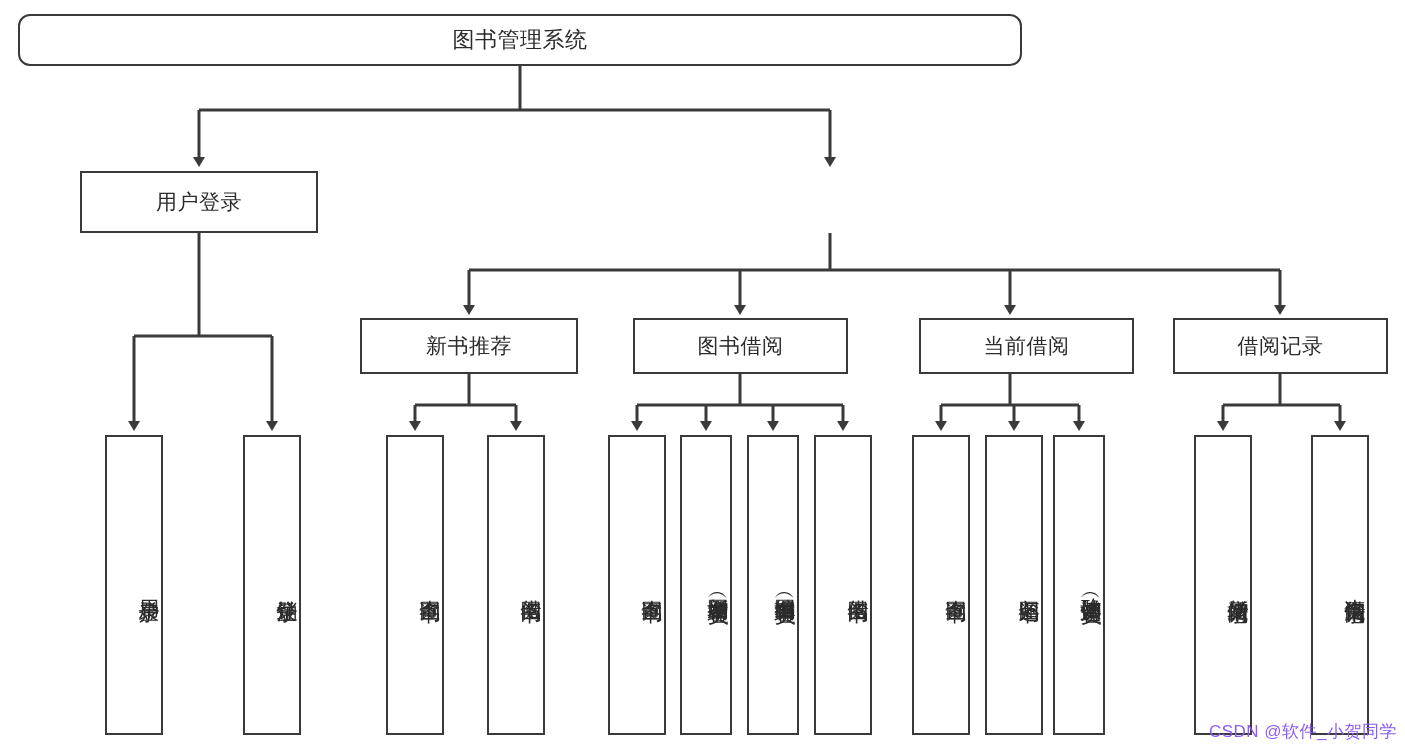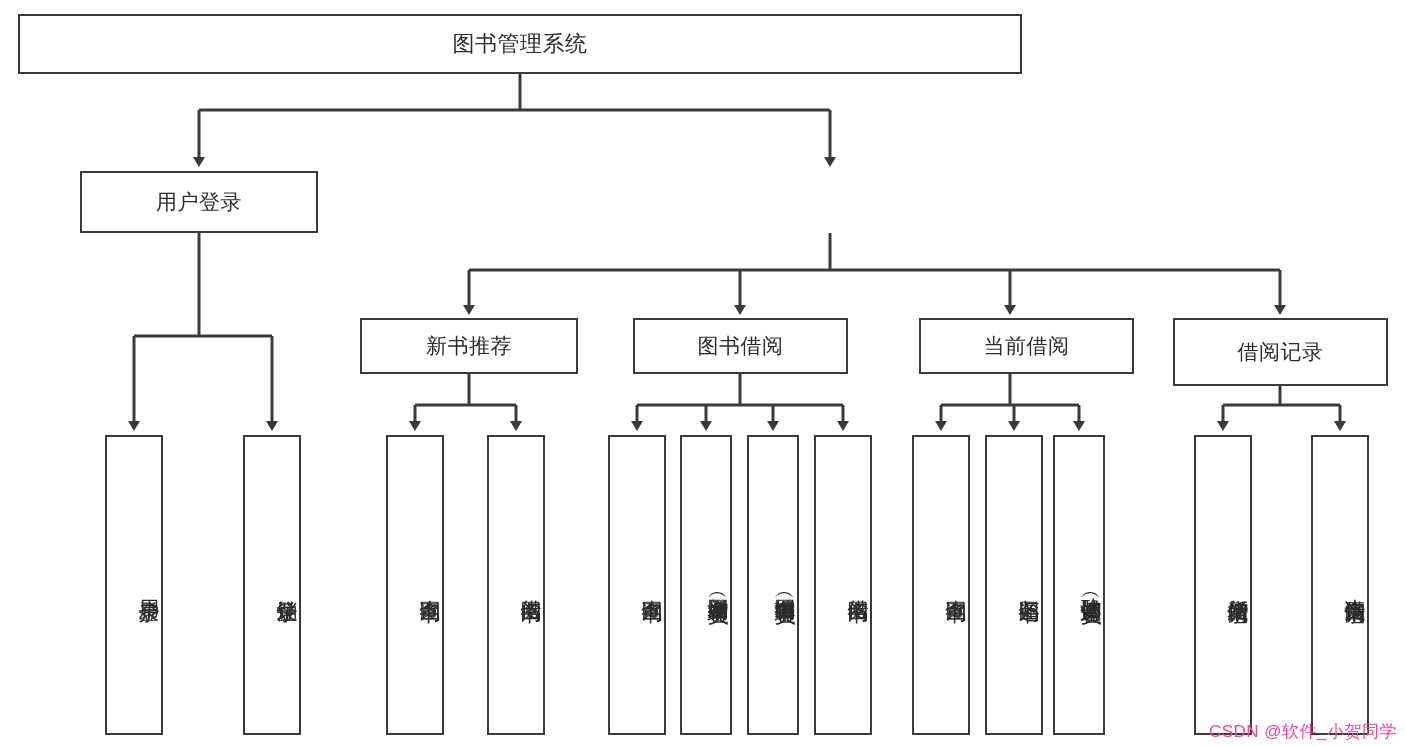--- a/index.html
+++ b/index.html
@@ -54,21 +54,21 @@
     justify-content: center;
   }
   .node.vert.tall {
     align-items: flex-start;
   }
   .watermark {
     position: absolute;
     right: 8px;
     bottom: 4px;
     font-size: 17px;
-    color: #ec4899;
+    color: #8b5cf6;
     white-space: nowrap;
     letter-spacing: 0.5px;
   }
 </style>
 </head>
 <body>
 
 <div id="canvas">
 
   <svg id="edges" viewBox="0 0 1405 747" xmlns="http://www.w3.org/2000/svg">
@@ -114,28 +114,28 @@
       <path d="M1014,405 L1014,422" marker-end="url(#arrow)"></path>
       <path d="M1079,405 L1079,422" marker-end="url(#arrow)"></path>
 
       <path d="M1280,374 L1280,405"></path>
       <path d="M1223,405 L1340,405"></path>
       <path d="M1223,405 L1223,422" marker-end="url(#arrow)"></path>
       <path d="M1340,405 L1340,422" marker-end="url(#arrow)"></path>
     </g>
   </svg>
 
-  <div class="node horiz root" style="left: 18px; top: 14px; width: 1004px; height: 60px;">图书管理系统</div>
+  <div class="node horiz root" style="left: 18px; top: 14px; width: 1004px; height: 52px; border-radius: 12px;">图书管理系统</div>
 
   <div class="node horiz" style="left: 80px; top: 171px; width: 238px; height: 62px;">用户登录</div>
 
   <div class="node horiz" style="left: 633px; top: 318px; width: 215px; height: 56px;">图书借阅</div>
   <div class="node horiz" style="left: 360px; top: 318px; width: 218px; height: 56px;">新书推荐</div>
   <div class="node horiz" style="left: 903px; top: 318px; width: 215px; height: 56px; margin-left: 16px;">当前借阅</div>
-  <div class="node horiz" style="left: 1173px; top: 318px; width: 215px; height: 68px;">借阅记录</div>
+  <div class="node horiz" style="left: 1173px; top: 318px; width: 215px; height: 56px;">借阅记录</div>
 
   <div class="node vert" style="left: 105px; top: 435px; width: 58px; height: 300px;">用户登录</div>
   <div class="node vert" style="left: 243px; top: 435px; width: 58px; height: 300px;">注销登录</div>
   <div class="node vert" style="left: 386px; top: 435px; width: 58px; height: 300px;">查询图书</div>
   <div class="node vert" style="left: 487px; top: 435px; width: 58px; height: 300px;">借阅图书</div>
   <div class="node vert" style="left: 608px; top: 435px; width: 58px; height: 300px;">查询图书</div>
   <div class="node vert tall" style="left: 680px; top: 435px; width: 52px; height: 300px;">新增图书（管理员）</div>
   <div class="node vert tall" style="left: 747px; top: 435px; width: 52px; height: 300px;">编辑图书（管理员）</div>
   <div class="node vert" style="left: 814px; top: 435px; width: 58px; height: 300px;">借阅图书</div>
   <div class="node vert" style="left: 912px; top: 435px; width: 58px; height: 300px;">查询图书</div>

